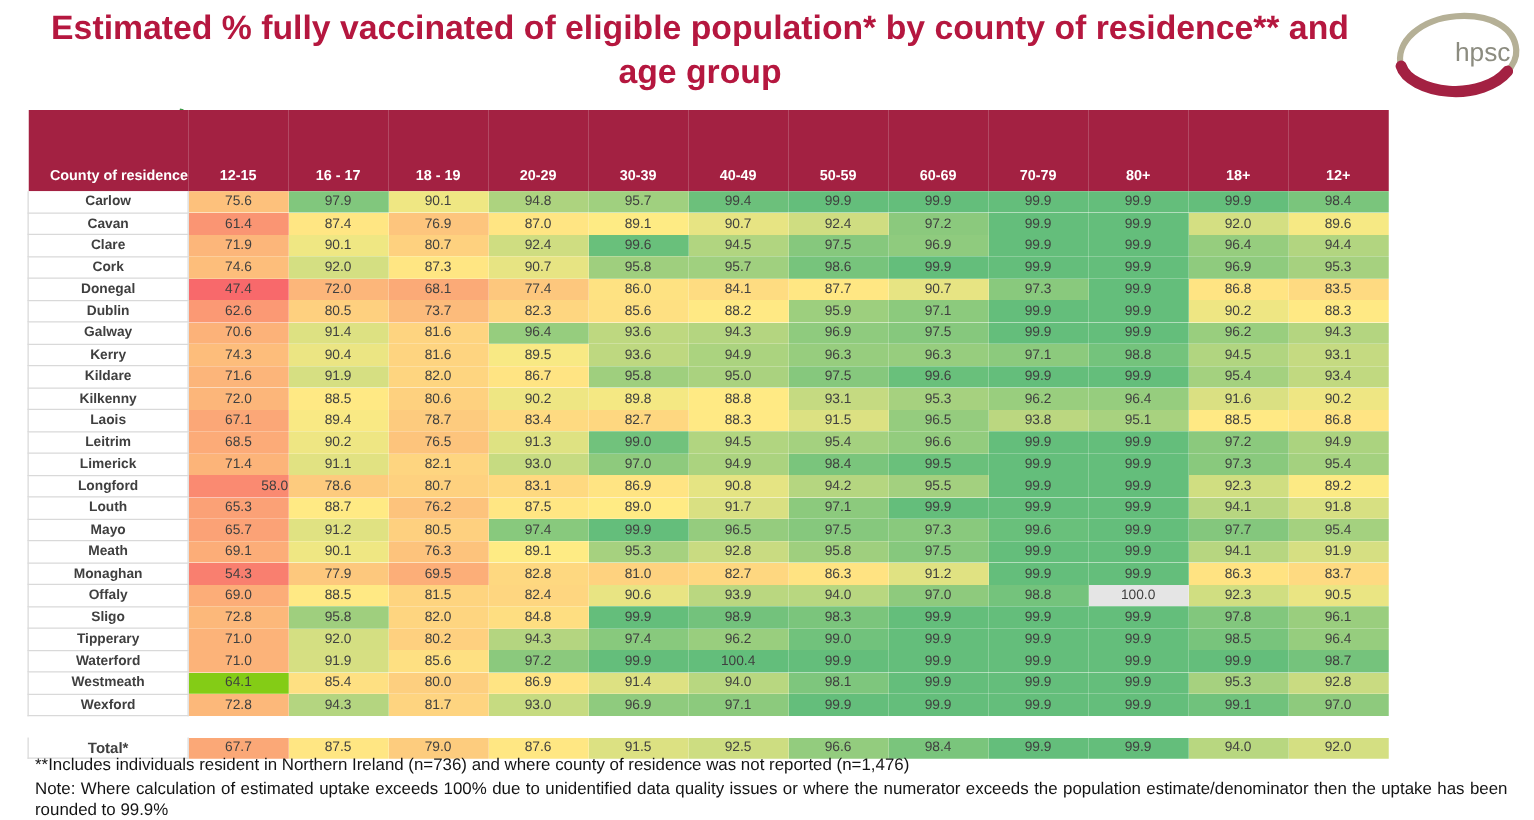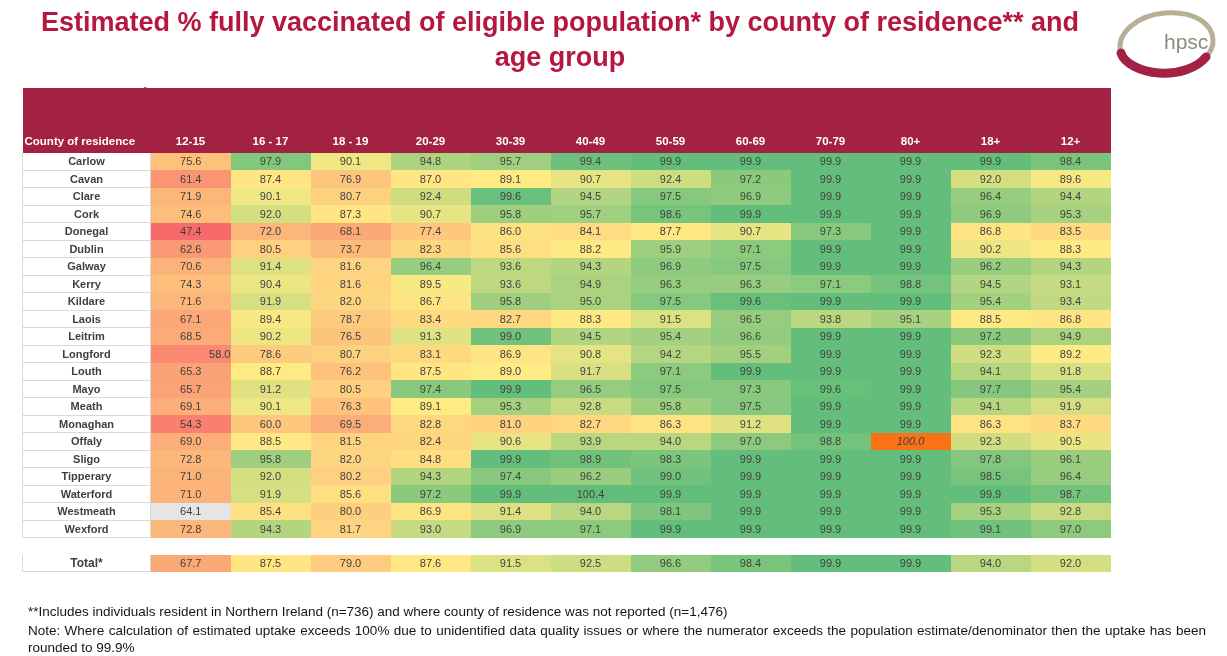--- a/index.html
+++ b/index.html
@@ -14,21 +14,21 @@
   .logo{position:absolute;right:6px;top:2px;width:114px;height:82px;}
 
   .artifact{position:absolute;left:143px;top:87px;width:3px;height:8px;
             background:#3C9A46;transform:rotate(14deg);}
 
   table.uptake{position:absolute;left:22px;top:88px;width:1088px;
                border-collapse:collapse;table-layout:fixed;}
   table.uptake thead th{background:#A32142;color:#ffffff;font-size:11.5px;
                font-weight:bold;height:59px;vertical-align:bottom;
                padding:0 0 6px 0;text-align:center;}
-  table.uptake thead th.county-head{text-align:left;padding-left:2px;}
+  table.uptake thead th.county-head{text-align:right;padding-left:2px;}
   table.uptake tbody td{height:16.5px;line-height:16.5px;padding:0;
                font-size:11px;text-align:center;color:#3F3F3F;
                white-space:nowrap;overflow:hidden;}
   td.county{background:#ffffff;color:#000000;font-weight:bold;font-size:11.5px;
             border:1px solid #D9D9D9;border-top:none;}
   tr.spacer-row td{height:5px;line-height:5px;background:#ffffff;border:none;}
   tr.total-row td{height:18px;line-height:18px;}
   tr.total-row td.county{font-size:12px;}
 
   .footnotes{position:absolute;left:28px;top:603px;width:1178px;
@@ -216,20 +216,35 @@
           <td class="val" style="background: rgb(159, 207, 126);">95.8</td>
           <td class="val" style="background: rgb(170, 210, 127);">95.0</td>
           <td class="val" style="background: rgb(134, 200, 125);">97.5</td>
           <td class="val" style="background: rgb(105, 192, 123);">99.6</td>
           <td class="val" style="background: rgb(100, 190, 123);">99.9</td>
           <td class="val" style="background: rgb(100, 190, 123);">99.9</td>
           <td class="val" style="background: rgb(164, 209, 127);">95.4</td>
           <td class="val" style="background: rgb(193, 217, 128);">93.4</td>
         </tr>
         <tr class="">
+          <td class="county">Kilkenny</td>
+          <td class="val" style="background: rgb(252, 182, 122);">72.0</td>
+          <td class="val" style="background: rgb(255, 233, 132);">88.5</td>
+          <td class="val" style="background: rgb(254, 209, 127);">80.6</td>
+          <td class="val" style="background: rgb(238, 230, 131);">90.2</td>
+          <td class="val" style="background: rgb(244, 232, 131);">89.8</td>
+          <td class="val" style="background: rgb(255, 234, 132);">88.8</td>
+          <td class="val" style="background: rgb(197, 218, 129);">93.1</td>
+          <td class="val" style="background: rgb(166, 209, 127);">95.3</td>
+          <td class="val" style="background: rgb(153, 206, 126);">96.2</td>
+          <td class="val" style="background: rgb(150, 205, 126);">96.4</td>
+          <td class="val" style="background: rgb(218, 224, 130);">91.6</td>
+          <td class="val" style="background: rgb(238, 230, 131);">90.2</td>
+        </tr>
+        <tr class="">
           <td class="county">Laois</td>
           <td class="val" style="background: rgb(251, 167, 119);">67.1</td>
           <td class="val" style="background: rgb(249, 233, 132);">89.4</td>
           <td class="val" style="background: rgb(253, 203, 126);">78.7</td>
           <td class="val" style="background: rgb(254, 218, 129);">83.4</td>
           <td class="val" style="background: rgb(254, 215, 128);">82.7</td>
           <td class="val" style="background: rgb(255, 233, 132);">88.3</td>
           <td class="val" style="background: rgb(220, 225, 130);">91.5</td>
           <td class="val" style="background: rgb(149, 204, 126);">96.5</td>
           <td class="val" style="background: rgb(187, 215, 128);">93.8</td>
@@ -246,20 +261,35 @@
           <td class="val" style="background: rgb(113, 194, 124);">99.0</td>
           <td class="val" style="background: rgb(177, 213, 128);">94.5</td>
           <td class="val" style="background: rgb(164, 209, 127);">95.4</td>
           <td class="val" style="background: rgb(147, 204, 126);">96.6</td>
           <td class="val" style="background: rgb(100, 190, 123);">99.9</td>
           <td class="val" style="background: rgb(100, 190, 123);">99.9</td>
           <td class="val" style="background: rgb(139, 201, 125);">97.2</td>
           <td class="val" style="background: rgb(171, 211, 127);">94.9</td>
         </tr>
         <tr class="">
+          <td class="county">Limerick</td>
+          <td class="val" style="background: rgb(252, 180, 121);">71.4</td>
+          <td class="val" style="background: rgb(225, 226, 130);">91.1</td>
+          <td class="val" style="background: rgb(254, 213, 128);">82.1</td>
+          <td class="val" style="background: rgb(198, 219, 129);">93.0</td>
+          <td class="val" style="background: rgb(142, 202, 125);">97.0</td>
+          <td class="val" style="background: rgb(171, 211, 127);">94.9</td>
+          <td class="val" style="background: rgb(122, 197, 124);">98.4</td>
+          <td class="val" style="background: rgb(106, 192, 123);">99.5</td>
+          <td class="val" style="background: rgb(100, 190, 123);">99.9</td>
+          <td class="val" style="background: rgb(100, 190, 123);">99.9</td>
+          <td class="val" style="background: rgb(137, 201, 125);">97.3</td>
+          <td class="val" style="background: rgb(164, 209, 127);">95.4</td>
+        </tr>
+        <tr class="">
           <td class="county">Longford</td>
           <td class="val" style="background: rgb(250, 138, 113); text-align: right;">58.0</td>
           <td class="val" style="background: rgb(253, 203, 126);">78.6</td>
           <td class="val" style="background: rgb(254, 209, 127);">80.7</td>
           <td class="val" style="background: rgb(254, 217, 128);">83.1</td>
           <td class="val" style="background: rgb(255, 228, 131);">86.9</td>
           <td class="val" style="background: rgb(229, 228, 131);">90.8</td>
           <td class="val" style="background: rgb(181, 214, 128);">94.2</td>
           <td class="val" style="background: rgb(163, 208, 127);">95.5</td>
           <td class="val" style="background: rgb(100, 190, 123);">99.9</td>
@@ -308,21 +338,21 @@
           <td class="val" style="background: rgb(159, 207, 126);">95.8</td>
           <td class="val" style="background: rgb(134, 200, 125);">97.5</td>
           <td class="val" style="background: rgb(100, 190, 123);">99.9</td>
           <td class="val" style="background: rgb(100, 190, 123);">99.9</td>
           <td class="val" style="background: rgb(183, 214, 128);">94.1</td>
           <td class="val" style="background: rgb(214, 223, 130);">91.9</td>
         </tr>
         <tr class="">
           <td class="county">Monaghan</td>
           <td class="val" style="background: rgb(249, 127, 111);">54.3</td>
-          <td class="val" style="background: rgb(253, 200, 125);">60.0</td>
+          <td class="val" style="background: rgb(253, 200, 125);">77.9</td>
           <td class="val" style="background: rgb(252, 174, 120);">69.5</td>
           <td class="val" style="background: rgb(254, 216, 128);">82.8</td>
           <td class="val" style="background: rgb(254, 210, 127);">81.0</td>
           <td class="val" style="background: rgb(254, 215, 128);">82.7</td>
           <td class="val" style="background: rgb(255, 227, 130);">86.3</td>
           <td class="val" style="background: rgb(224, 226, 130);">91.2</td>
           <td class="val" style="background: rgb(100, 190, 123);">99.9</td>
           <td class="val" style="background: rgb(100, 190, 123);">99.9</td>
           <td class="val" style="background: rgb(255, 227, 130);">86.3</td>
           <td class="val" style="background: rgb(254, 218, 129);">83.7</td>
@@ -331,21 +361,21 @@
           <td class="county">Offaly</td>
           <td class="val" style="background: rgb(252, 173, 120);">69.0</td>
           <td class="val" style="background: rgb(255, 233, 132);">88.5</td>
           <td class="val" style="background: rgb(254, 212, 127);">81.5</td>
           <td class="val" style="background: rgb(254, 214, 128);">82.4</td>
           <td class="val" style="background: rgb(232, 228, 131);">90.6</td>
           <td class="val" style="background: rgb(186, 215, 128);">93.9</td>
           <td class="val" style="background: rgb(184, 215, 128);">94.0</td>
           <td class="val" style="background: rgb(142, 202, 125);">97.0</td>
           <td class="val" style="background: rgb(116, 195, 124);">98.8</td>
-          <td class="val" style="background: #f97316; font-style: italic;">100.0</td>
+          <td class="val" style="background: #e5e5e5;">100.0</td>
           <td class="val" style="background: rgb(208, 222, 129);">92.3</td>
           <td class="val" style="background: rgb(234, 229, 131);">90.5</td>
         </tr>
         <tr class="">
           <td class="county">Sligo</td>
           <td class="val" style="background: rgb(252, 184, 122);">72.8</td>
           <td class="val" style="background: rgb(159, 207, 126);">95.8</td>
           <td class="val" style="background: rgb(254, 213, 128);">82.0</td>
           <td class="val" style="background: rgb(254, 222, 129);">84.8</td>
           <td class="val" style="background: rgb(100, 190, 123);">99.9</td>
@@ -382,21 +412,21 @@
           <td class="val" style="background: rgb(99, 190, 123);">100.4</td>
           <td class="val" style="background: rgb(100, 190, 123);">99.9</td>
           <td class="val" style="background: rgb(100, 190, 123);">99.9</td>
           <td class="val" style="background: rgb(100, 190, 123);">99.9</td>
           <td class="val" style="background: rgb(100, 190, 123);">99.9</td>
           <td class="val" style="background: rgb(100, 190, 123);">99.9</td>
           <td class="val" style="background: rgb(117, 195, 124);">98.7</td>
         </tr>
         <tr class="">
           <td class="county">Westmeath</td>
-          <td class="val" style="background: #e5e5e5;">64.1</td>
+          <td class="val" style="background: #84cc16;">64.1</td>
           <td class="val" style="background: rgb(254, 224, 130);">85.4</td>
           <td class="val" style="background: rgb(253, 207, 127);">80.0</td>
           <td class="val" style="background: rgb(255, 228, 131);">86.9</td>
           <td class="val" style="background: rgb(221, 225, 130);">91.4</td>
           <td class="val" style="background: rgb(184, 215, 128);">94.0</td>
           <td class="val" style="background: rgb(126, 198, 125);">98.1</td>
           <td class="val" style="background: rgb(100, 190, 123);">99.9</td>
           <td class="val" style="background: rgb(100, 190, 123);">99.9</td>
           <td class="val" style="background: rgb(100, 190, 123);">99.9</td>
           <td class="val" style="background: rgb(166, 209, 127);">95.3</td>

